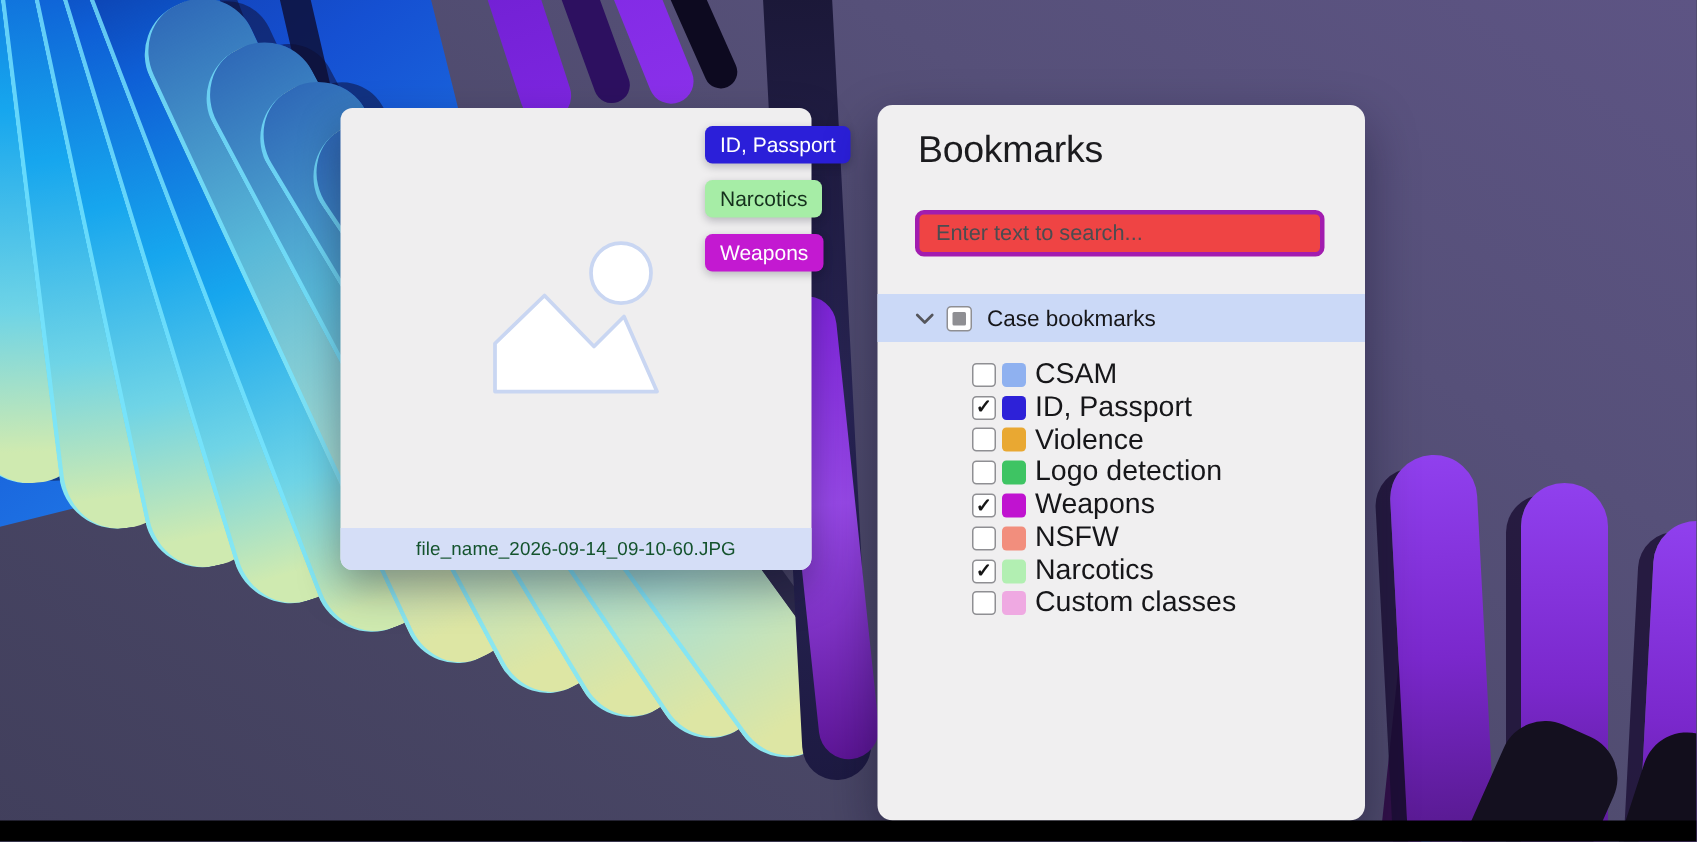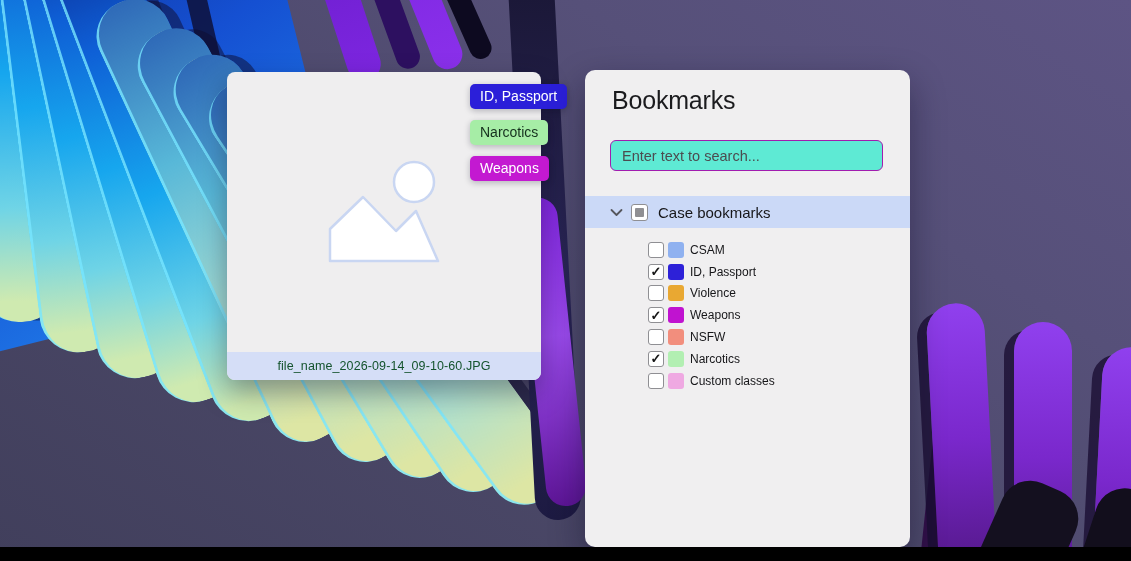--- a/index.html
+++ b/index.html
@@ -38,41 +38,41 @@
     position:absolute;left:585px;top:70px;width:325px;height:477px;z-index:20;
     background:#f0eff0;border-radius:10px;
     box-shadow:0 14px 34px rgba(12,10,35,.42);
   }
   .panel-title{
     position:absolute;left:27px;top:16px;margin:0;font-size:25px;font-weight:500;
     color:#1b1b1e;letter-spacing:-.2px;
   }
   .search-input{
     position:absolute;left:25px;top:70px;width:273px;height:31px;box-sizing:border-box;
-    border:1px solid #a21caf;border-radius:6px;background:#5eead4;padding:0 11px;
+    border:3px solid #a21caf;border-radius:6px;background:#ef4444;padding:0 11px;
     font-family:"Liberation Sans",sans-serif;font-size:14.5px;color:#222;outline:none;
   }
   .search-input::placeholder{color:#4c4c50;opacity:1;}
   .tree-header{
     position:absolute;left:0;top:126px;width:325px;height:32px;background:#cbd9f7;
     display:flex;align-items:center;padding-left:25px;box-sizing:border-box;gap:8px;
   }
   .chevron{display:flex;align-items:center;}
   .tree-label{font-size:15px;color:#17171a;margin-left:2px;}
   .checkbox{
     width:16px;height:16px;box-sizing:border-box;background:#fff;border:1px solid #8f8f93;
     border-radius:3px;display:flex;align-items:center;justify-content:center;flex:none;
   }
   .checkbox.lg{width:17px;height:17px;}
   .checkbox .inner{width:9px;height:9px;background:#8f8f93;border-radius:1px;}
   .checkbox .check{font-size:13px;font-weight:700;color:#151515;line-height:1;transform:translateY(-.5px);}
   .bookmark-list{position:absolute;left:63px;top:169px;display:flex;flex-direction:column;}
   .bookmark-row{height:21.8px;display:flex;align-items:center;}
   .swatch{width:16px;height:16px;border-radius:3px;margin-left:4px;flex:none;}
-  .row-label{font-size:12px;color:#161619;margin-left:6px;white-space:nowrap;}
+  .row-label{font-size:19px;color:#161619;margin-left:6px;white-space:nowrap;}
 </style>
 </head>
 <body>
 
 <div class="screen">
 
   <div class="wallpaper" id="wallpaper">
       <div class="blade" style="left: -110px; top: -150px; width: 470px; height: 470px; background: linear-gradient(160deg, rgb(11, 30, 114) 0%, rgb(21, 80, 210) 55%, rgb(34, 134, 238) 100%); border-radius: 60px; transform-origin: 50% 100%; transform: rotate(-14deg);"></div>
       <div class="blade" style="left: 30px; top: -110px; width: 20px; height: 340px; background: rgba(13, 17, 58, 0.85); border-radius: 10px; transform-origin: 50% 100%; transform: rotate(-13deg);"></div>
       <div class="blade" style="left: 100px; top: -110px; width: 20px; height: 340px; background: rgba(13, 17, 58, 0.85); border-radius: 10px; transform-origin: 50% 100%; transform: rotate(-13deg);"></div>
@@ -151,20 +151,27 @@
   </div>
         <div class="bookmark-row">
     <span class="checkbox">
             <span class="check"></span>
           </span>
     <span class="swatch" style="background: rgb(233, 168, 50);"></span>
     <span class="row-label">Violence</span>
   </div>
         <div class="bookmark-row">
     <span class="checkbox">
+            <span class="check"></span>
+          </span>
+    <span class="swatch" style="background: rgb(62, 196, 99);"></span>
+    <span class="row-label">Logo detection</span>
+  </div>
+        <div class="bookmark-row">
+    <span class="checkbox">
             <span class="check">✓</span>
           </span>
     <span class="swatch" style="background: rgb(192, 19, 208);"></span>
     <span class="row-label">Weapons</span>
   </div>
         <div class="bookmark-row">
     <span class="checkbox">
             <span class="check"></span>
           </span>
     <span class="swatch" style="background: rgb(242, 142, 125);"></span>

